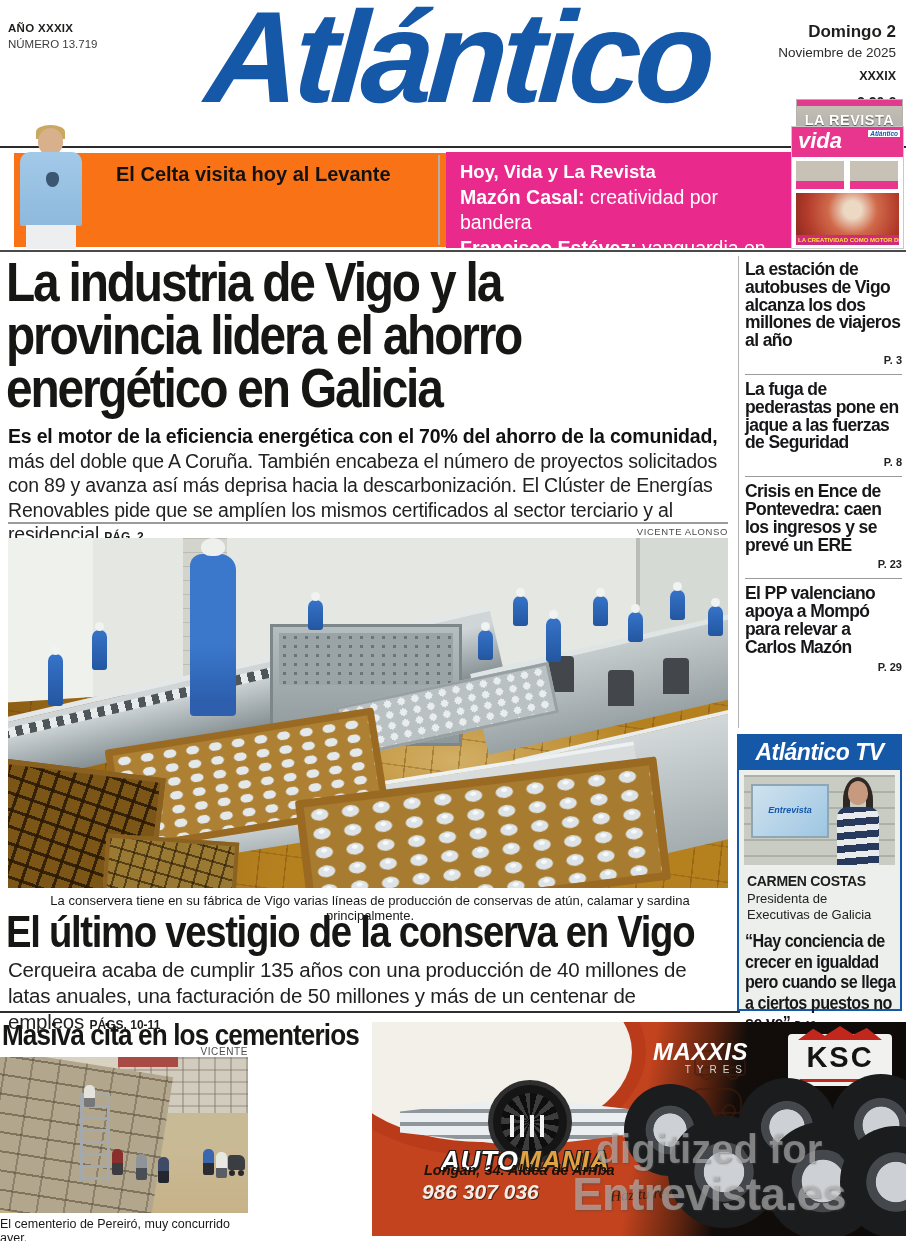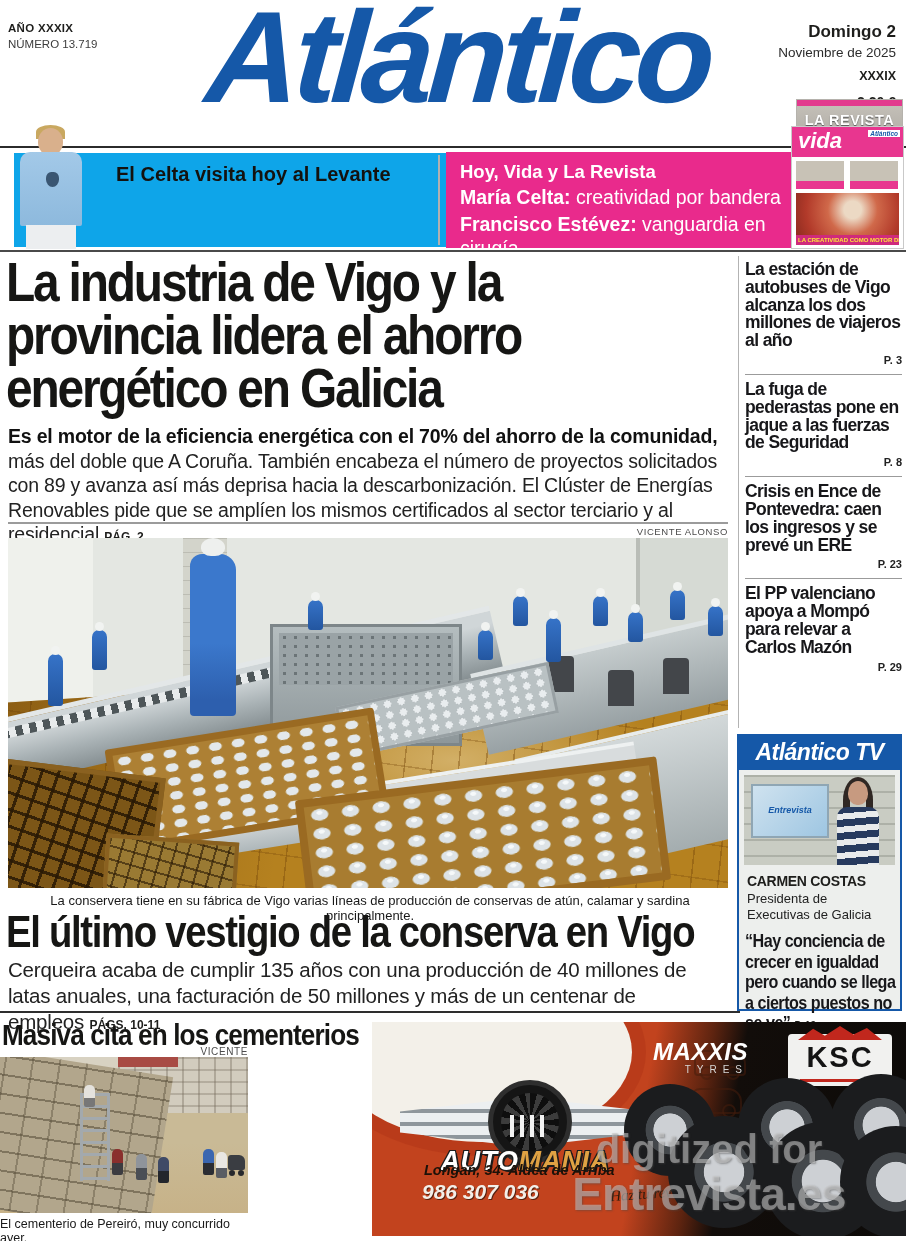--- a/index.html
+++ b/index.html
@@ -22,21 +22,21 @@
   .rule-top{left:0;top:146px;width:906px;height:2px;background:#2b2b2b;}
   .rule-2{left:0;top:250px;width:906px;height:1.5px;background:#4a4a4a;}
 
   
   .celta-player{left:2px;top:128px;width:100px;height:121px;z-index:5;}
   .cp-head{position:absolute;left:36px;top:0;width:25px;height:27px;background:#d9b08c;border-radius:50% 50% 45% 45%;}
   .cp-hair{position:absolute;left:34px;top:-3px;width:29px;height:14px;background:#c9a860;border-radius:50% 50% 0 0;}
   .cp-torso{position:absolute;left:18px;top:24px;width:62px;height:74px;background:linear-gradient(180deg,#a3c9e8,#8db9dd);border-radius:10px 10px 2px 2px;}
   .cp-crest{position:absolute;left:44px;top:44px;width:13px;height:15px;background:#3a5672;border-radius:40% 40% 50% 50%;}
   .cp-shorts{position:absolute;left:24px;top:97px;width:50px;height:24px;background:#eceef0;}
-  .box-celta{left:14px;top:153px;width:508px;height:94px;background:#0ea5e9;padding:10px 28px 0 102px;box-sizing:border-box;}
+  .box-celta{left:14px;top:153px;width:508px;height:94px;background:#f97316;padding:10px 28px 0 102px;box-sizing:border-box;}
   .bc-title{font-size:20px;font-weight:bold;color:#14120f;}
   .bc-body{font-size:19.5px;line-height:24px;color:#26241f;margin-top:4px;}
   .pageref{font-size:12px;font-weight:bold;color:#1d1d1b;letter-spacing:0;}
   .vr1{left:438px;top:155px;width:2px;height:90px;background:#b0b0b0;}
   .box-vida{left:446px;top:152px;width:348px;height:96px;background:#e92a8c;color:#fff;padding:9px 12px 0 14px;box-sizing:border-box;}
   .bv-title{font-size:18.5px;font-weight:bold;}
   .bv-line{font-size:19.5px;line-height:24.5px;margin-top:2px;}
   .bv-line b{font-weight:bold;}
 
   
@@ -237,21 +237,21 @@
     <div class="cp-crest"></div>
     <div class="cp-shorts"></div>
   </div>
   <div class="abs box-celta">
     <div class="bc-title">El Celta visita hoy al Levante</div>
   </div>
   <div class="abs vr1"></div>
   <div class="abs box-vida">
     <div class="bv-title">Hoy, Vida y La Revista</div>
     <div class="bv-line">
-      <b>María Celta:</b><span> creatividad por bandera</span>
+      <b>Mazón Casal:</b><span> creatividad por bandera</span>
     </div>
     <div class="bv-line">
       <b>Francisco Estévez:</b><span> vanguardia en cirugía</span>
     </div>
   </div>
   <div class="abs revista-cover">
     <div class="rc-bar"></div>
     <div class="rc-title">LA REVISTA</div>
     <div class="rc-sub"></div>
   </div>

